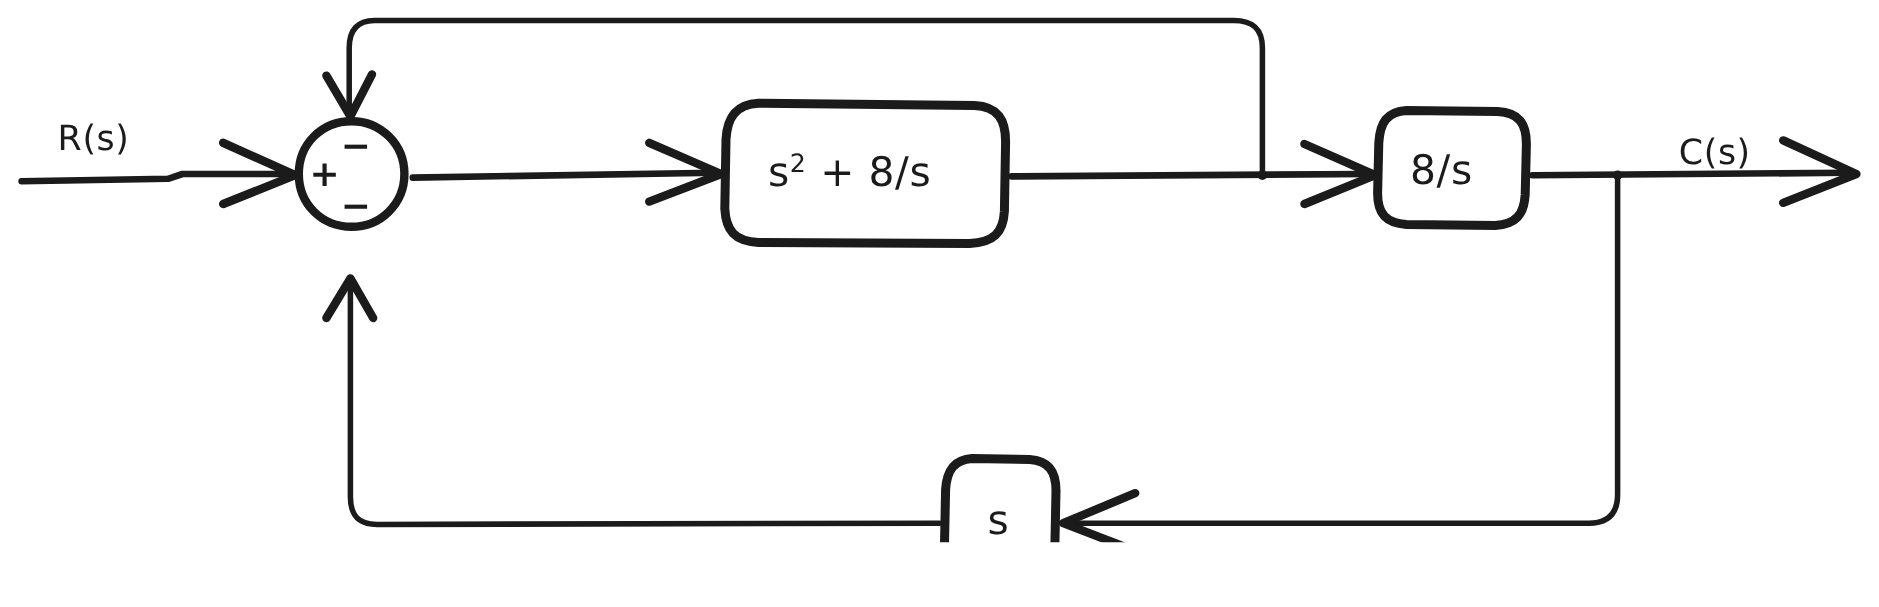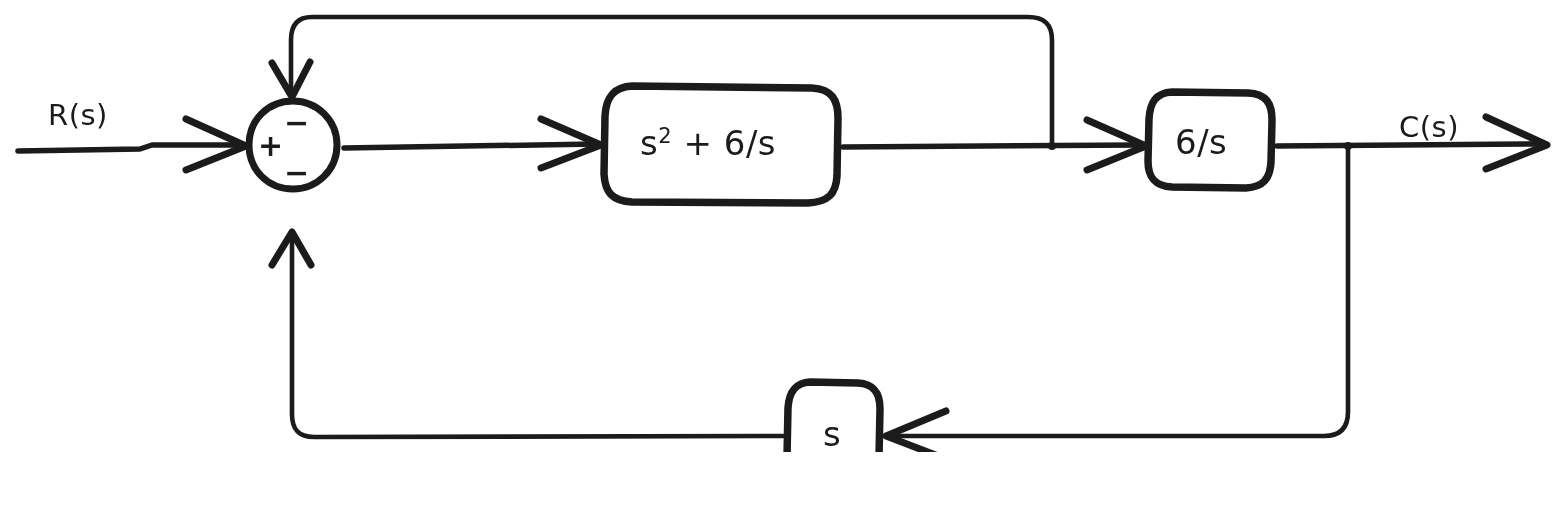--- a/index.html
+++ b/index.html
@@ -164,19 +164,19 @@
   <div class="label io-label" style="left:48px; top:98px;">R(s)</div>
 
   <div class="label io-label" style="left:1399px; top:88px;margin-top:22px;">C(s)</div>
 
   <div class="label sign-label" style="left:258px; top:131px;">+</div>
 
   <div class="label sign-label" style="left:284px; top:108px;">−</div>
 
   <div class="label sign-label" style="left:284px; top:158px;">−</div>
 
-  <div class="label block-label" style="left:640px; top:123px;"><span>s</span><span class="sup">2</span><span> + 6/s</span></div>
+  <div class="label block-label" style="left:640px; top:123px;"><span>s</span><span class="sup">2</span><span> + 8/s</span></div>
 
-  <div class="label block-label" style="left:1175px; top:122px;">6/s</div>
+  <div class="label block-label" style="left:1175px; top:122px;">8/s</div>
 
   <div class="label block-label" style="left:823px; top:414px;">s</div>
 
 </div>
 
 </body></html>

